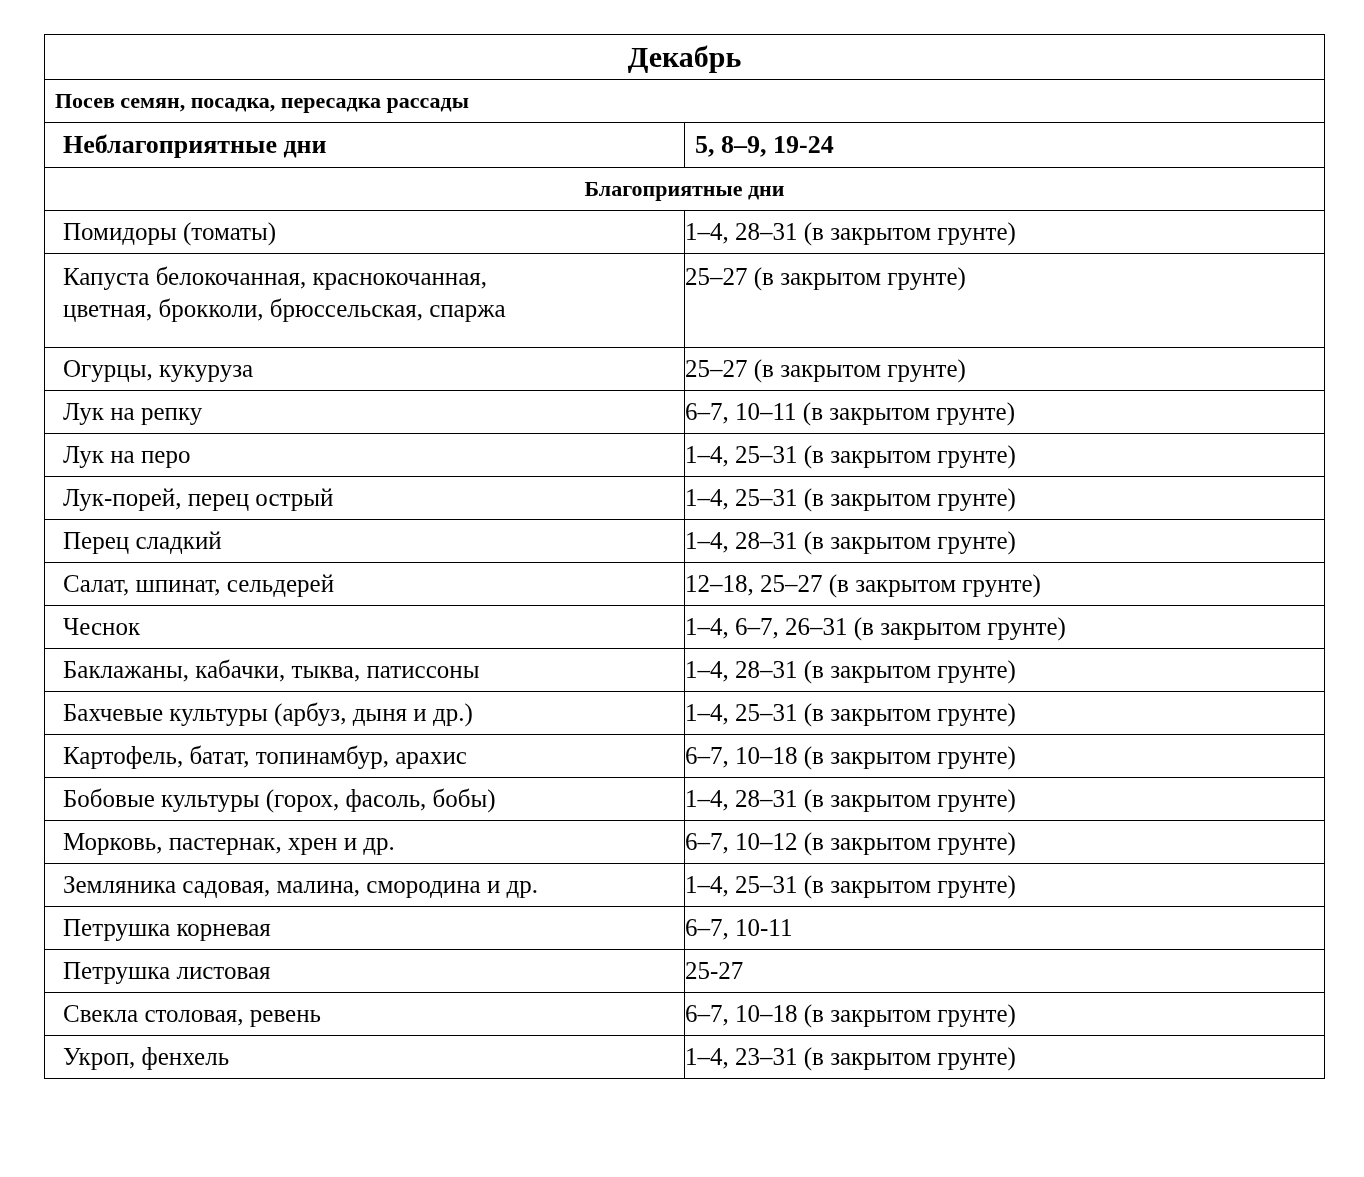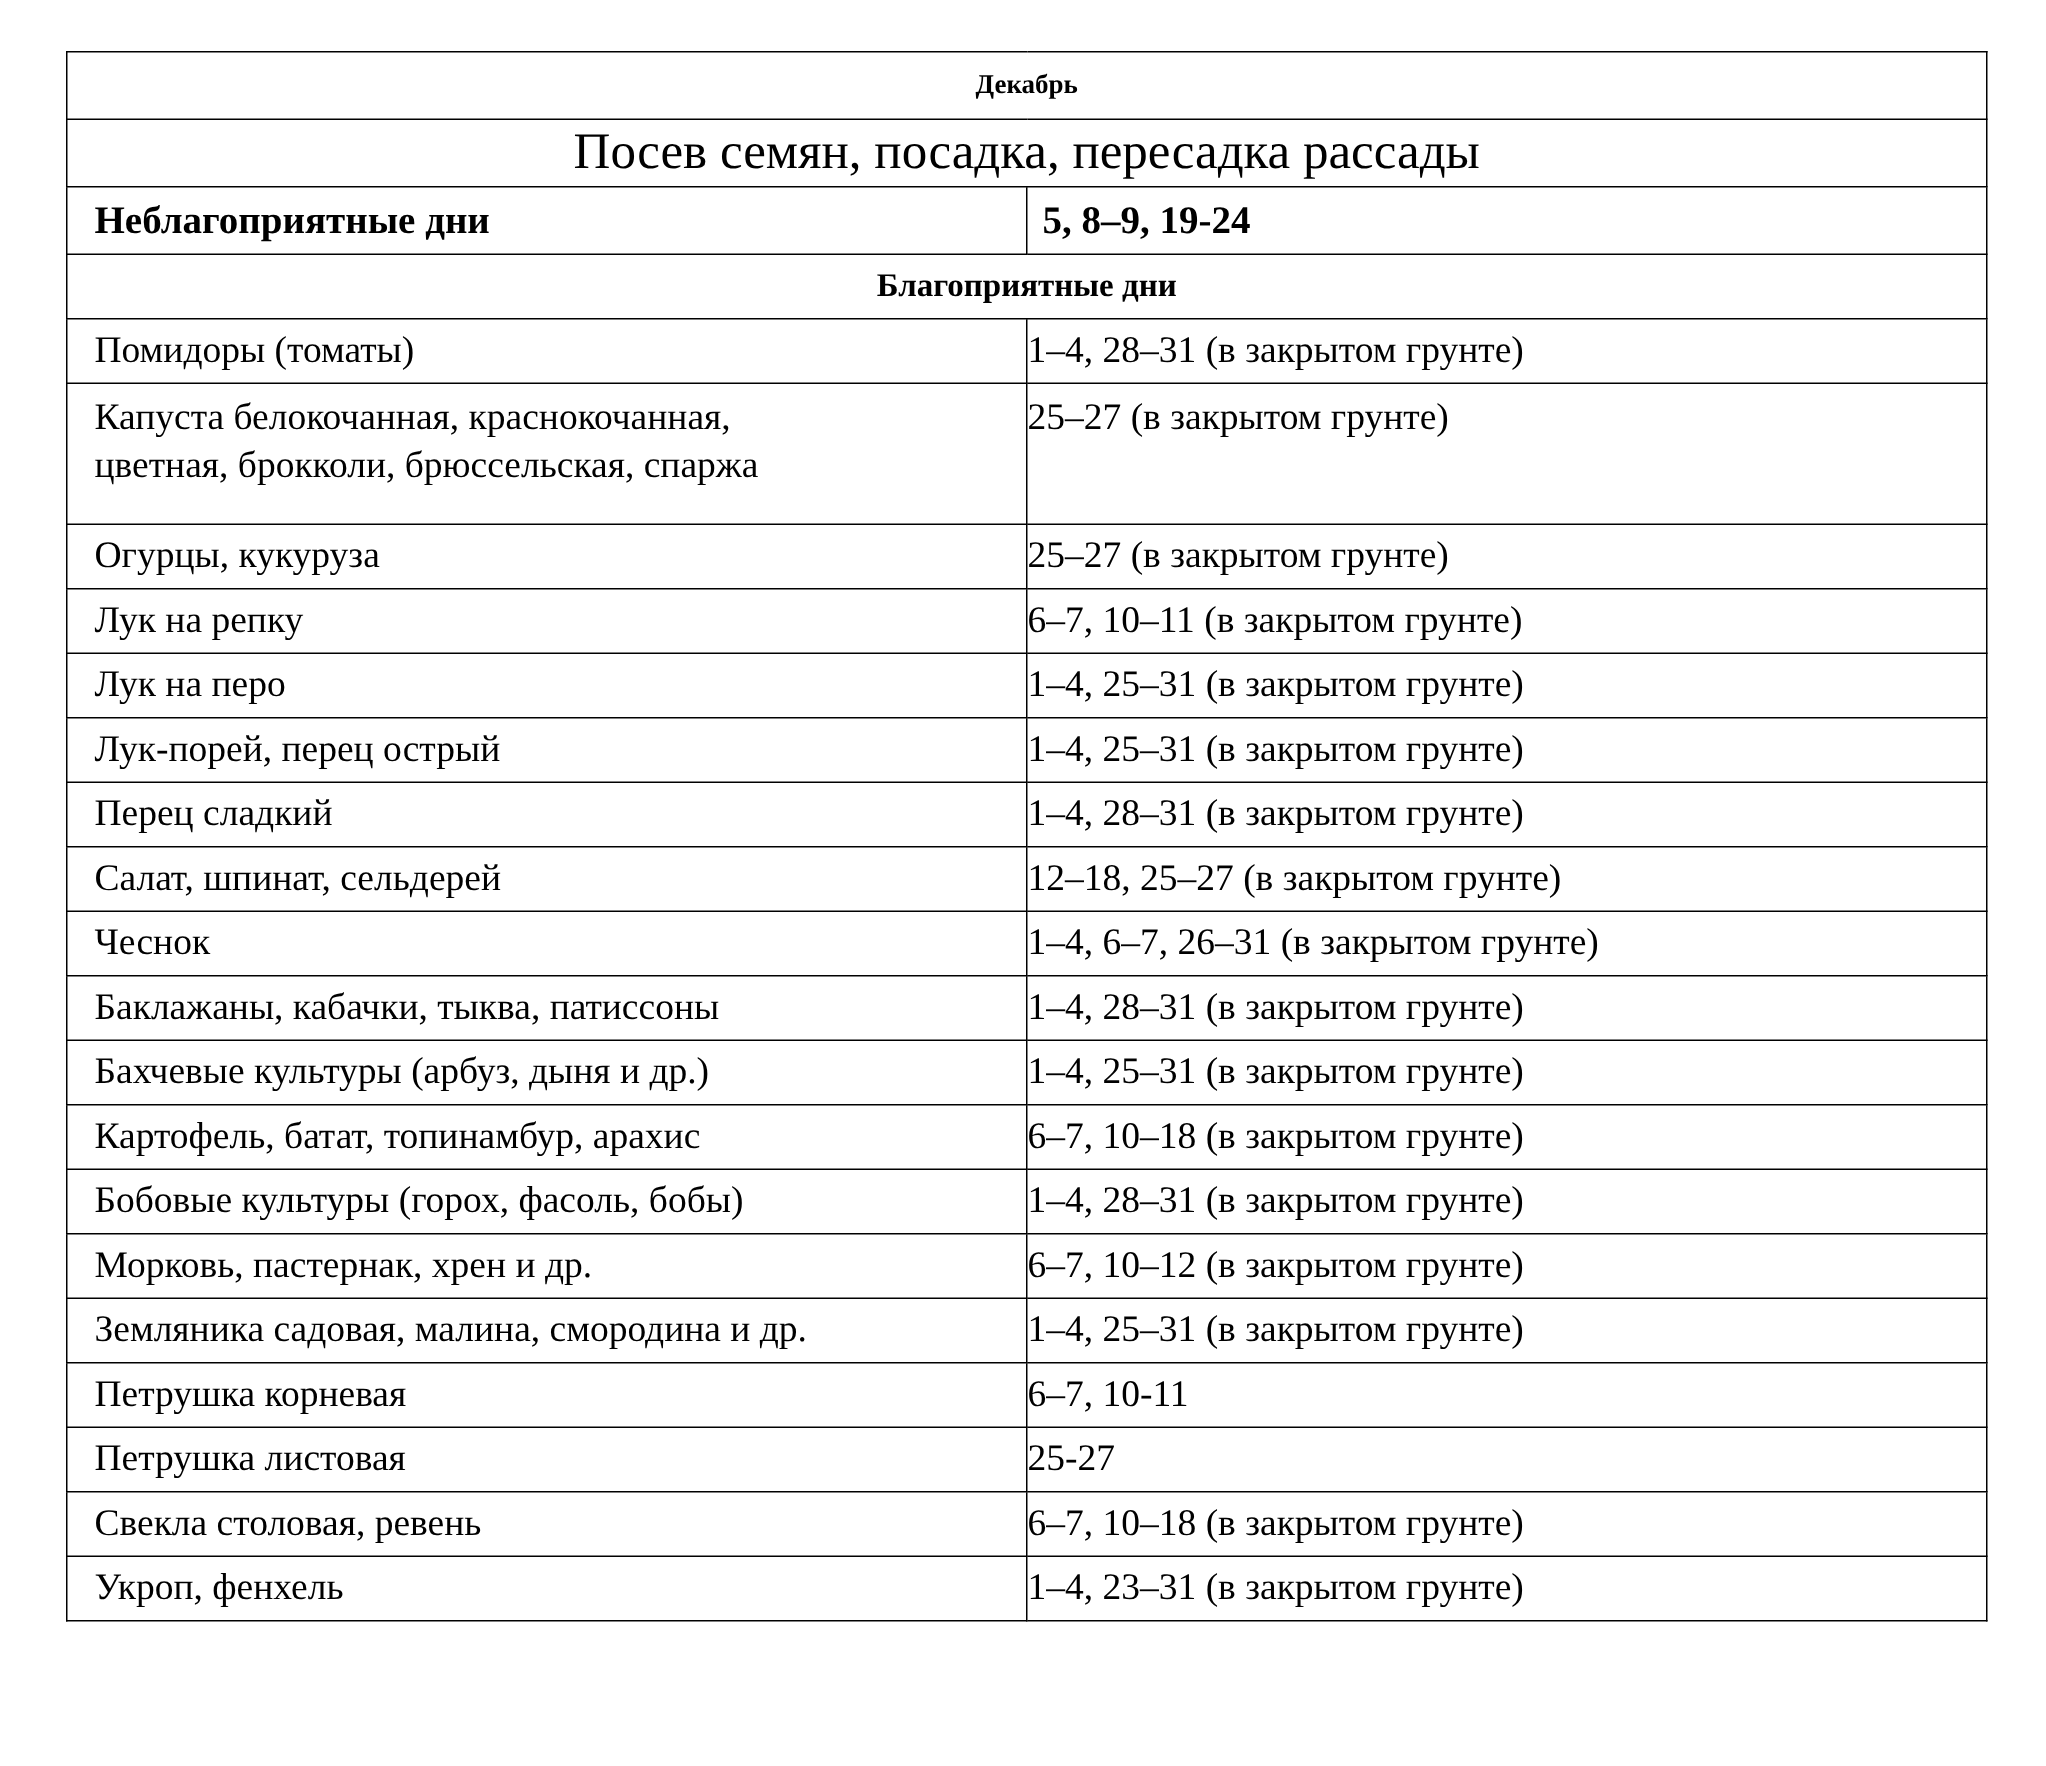--- a/index.html
+++ b/index.html
@@ -36,28 +36,27 @@
     font-size: 25px;
     line-height: 1.28;
     color: #000000;
   }
   td.col-label { width: 641px; }
   td.col-value { width: 640px; }
 
   tr.r-title td {
     text-align: center;
     font-weight: bold;
-    font-size: 18px;
+    font-size: 30px;
     height: 44px;
     margin-top: 24px;
   }
   tr.r-section td {
-    text-align: center;
-    font-weight: normal;
-    font-size: 34px;
+    font-weight: bold;
+    font-size: 22px;
     height: 42px;
   }
   tr.r-unfav td {
     font-weight: bold;
     font-size: 26px;
     height: 44px;
   }
   tr.r-unfav td.col-label { padding-left: 18px; margin-left: 38px; }
   tr.r-fav td {
     text-align: center;

